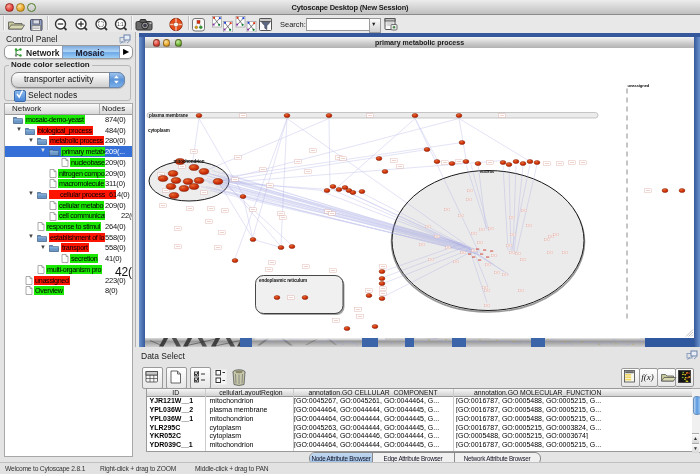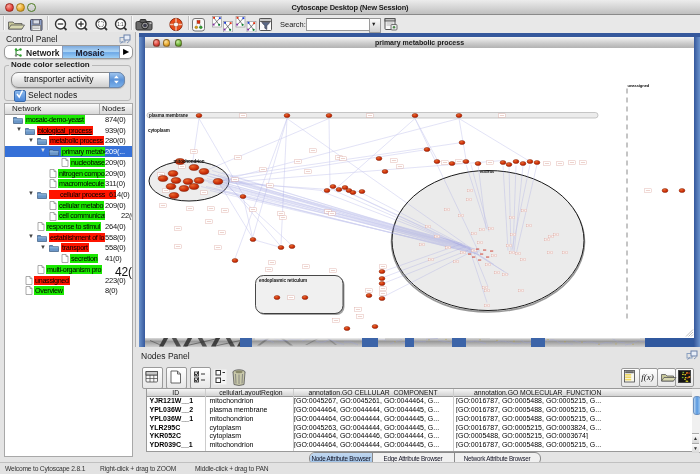--- a/index.html
+++ b/index.html
@@ -150,22 +150,22 @@
           <path d="M0.5 7.5 L0.5 1.5 L3.5 1.5 L4.5 2.7 L9.5 2.7 L9.5 7.5 Z" fill="#6a96c8" stroke="#3a5a80" stroke-width="0.7"></path>
           <path d="M0.5 3.8 L9.5 3.8" stroke="#9ec0e0" stroke-width="0.8"></path>
         </svg>
         <div class="lt" style="left:20px;top:11.5px;max-width:78px;overflow:hidden;font-size:7.2px;letter-spacing:-0.3px;color:#000;background:#1ae800;padding:0 1px;">mosaic-demo-yeast</div>
         <div class="lt" style="left:100px;top:11.5px;font-size:7.5px;letter-spacing:-0.2px;color:#111;">874(0)</div>
 <div class="lt" style="left:11px;top:22.4px;font-size:6px;color:#444;">▼</div>
         <svg class="abs" style="left:20px;top:23.0px;" width="10" height="8" viewBox="0 0 10 8">
           <path d="M0.5 7.5 L0.5 1.5 L3.5 1.5 L4.5 2.7 L9.5 2.7 L9.5 7.5 Z" fill="#6a96c8" stroke="#3a5a80" stroke-width="0.7"></path>
           <path d="M0.5 3.8 L9.5 3.8" stroke="#9ec0e0" stroke-width="0.8"></path>
         </svg>
-        <div class="lt" style="left:32px;top:22.2px;max-width:66px;overflow:hidden;font-size:7.2px;letter-spacing:-0.3px;color:#000;background:#ff1400;padding:0 1px;text-decoration:underline;">biological_process</div>
-        <div class="lt" style="left:100px;top:22.2px;font-size:7.5px;letter-spacing:-0.2px;color:#111;">939(0)</div>
+        <div class="lt" style="left:32px;top:22.2px;max-width:66px;overflow:hidden;font-size:7.2px;letter-spacing:-0.3px;color:#000;background:#ff1400;padding:0 1px;">biological_process</div>
+        <div class="lt" style="left:100px;top:22.2px;font-size:7.5px;letter-spacing:-0.2px;color:#111;">484(0)</div>
 <div class="lt" style="left:23px;top:33.1px;font-size:6px;color:#444;">▼</div>
         <svg class="abs" style="left:32px;top:33.7px;" width="10" height="8" viewBox="0 0 10 8">
           <path d="M0.5 7.5 L0.5 1.5 L3.5 1.5 L4.5 2.7 L9.5 2.7 L9.5 7.5 Z" fill="#6a96c8" stroke="#3a5a80" stroke-width="0.7"></path>
           <path d="M0.5 3.8 L9.5 3.8" stroke="#9ec0e0" stroke-width="0.8"></path>
         </svg>
         <div class="lt" style="left:44px;top:32.9px;max-width:54px;overflow:hidden;font-size:7.2px;letter-spacing:-0.3px;color:#000;background:#ff1400;padding:0 1px;">metabolic process</div>
         <div class="lt" style="left:100px;top:32.9px;font-size:7.5px;letter-spacing:-0.2px;color:#111;">280(0)</div>
 <div class="abs" style="left:0;top:42.4px;width:127px;height:10.7px;background:#3570d8;"></div>
         <div class="lt" style="left:35px;top:43.8px;font-size:6px;color:#ddd;">▼</div>
         <svg class="abs" style="left:44px;top:44.4px;" width="10" height="8" viewBox="0 0 10 8">
@@ -687,21 +687,21 @@
         <text x="114.0" y="233.5" font-size="4.6" font-weight="bold" letter-spacing="-0.1" fill="#111" text-anchor="start" font-family="Liberation Sans">endoplasmic reticulum</text>
         <text x="482.5" y="39.0" font-size="4.1" font-weight="bold" letter-spacing="-0.1" fill="#111" text-anchor="start" font-family="Liberation Sans">unassigned</text>
 <g stroke="#b0b0b0" stroke-width="0.8">
           <line x1="541.0" y1="288.5" x2="548.0" y2="281.5"></line>
           <line x1="543.5" y1="288.5" x2="548.0" y2="284.0"></line>
           <line x1="546.0" y1="288.5" x2="548.0" y2="286.5"></line>
         </g>
 </svg>
 </div>
 <div class="abs" style="left:135px;top:346.5px;width:565px;height:115.5px;background:#e4e4e4;">
-<div class="lt" style="left:6px;top:4px;font-size:8.5px;color:#1a1a1a;">Nodes Panel</div>
+<div class="lt" style="left:6px;top:4px;font-size:8.5px;color:#1a1a1a;">Data Select</div>
 <svg class="abs" style="left:551px;top:3px;" width="12" height="11" viewBox="0 0 12 11">
         <rect x="1" y="3.5" width="5" height="4.5" fill="none" stroke="#8aa0c0" stroke-width="1"></rect>
         <rect x="5" y="1" width="6" height="5" fill="#e8eef8" stroke="#6a80a8" stroke-width="1"></rect>
         <path d="M1.5 9.5 L4 7.5 M8 9 L10.5 7" stroke="#6a80a8" stroke-width="0.8"></path>
       </svg>
 <div class="abs" style="left:7px;top:20px;width:19px;height:20px;background:linear-gradient(#ffffff,#e6e6e6);border:1px solid #9a9a9a;border-radius:2px;"></div>
 <div class="abs" style="left:31px;top:20px;width:19px;height:20px;background:linear-gradient(#ffffff,#e6e6e6);border:1px solid #9a9a9a;border-radius:2px;"></div>
 <div class="abs" style="left:55px;top:20px;width:19px;height:20px;background:linear-gradient(#ffffff,#e6e6e6);border:1px solid #9a9a9a;border-radius:2px;"></div>
 <svg class="abs" style="left:7px;top:20px;" width="100" height="20" viewBox="0 0 100 20">
 <rect x="4" y="4.5" width="11.5" height="10.5" rx="1" fill="#f8f8f8" stroke="#444" stroke-width="0.8"></rect>

